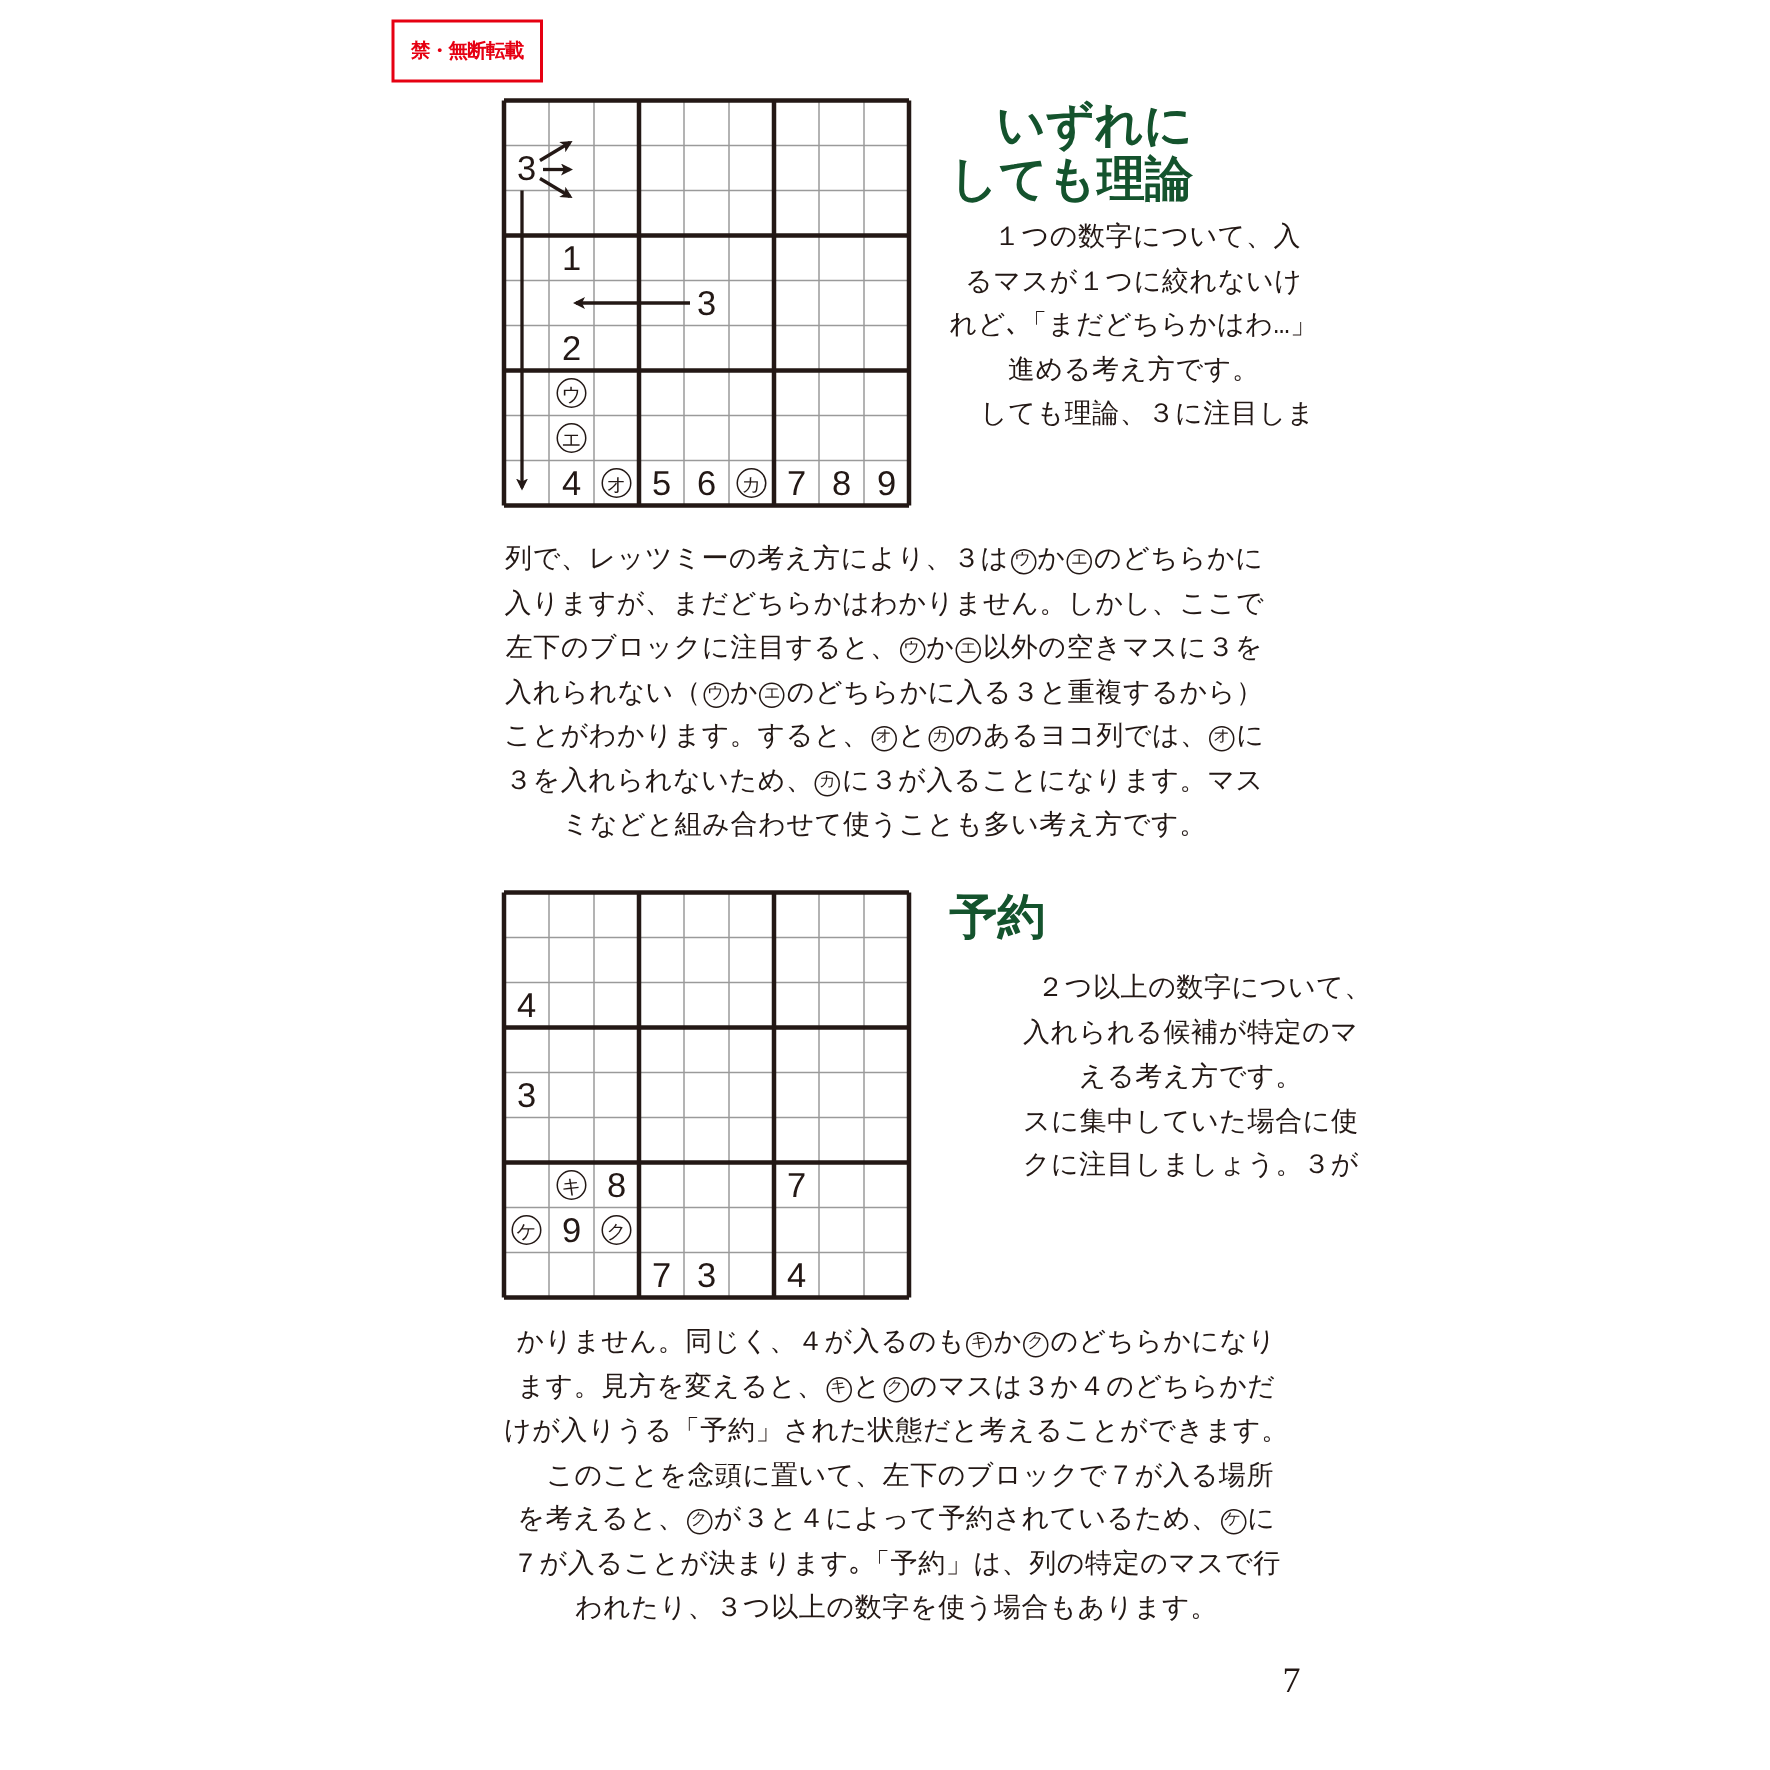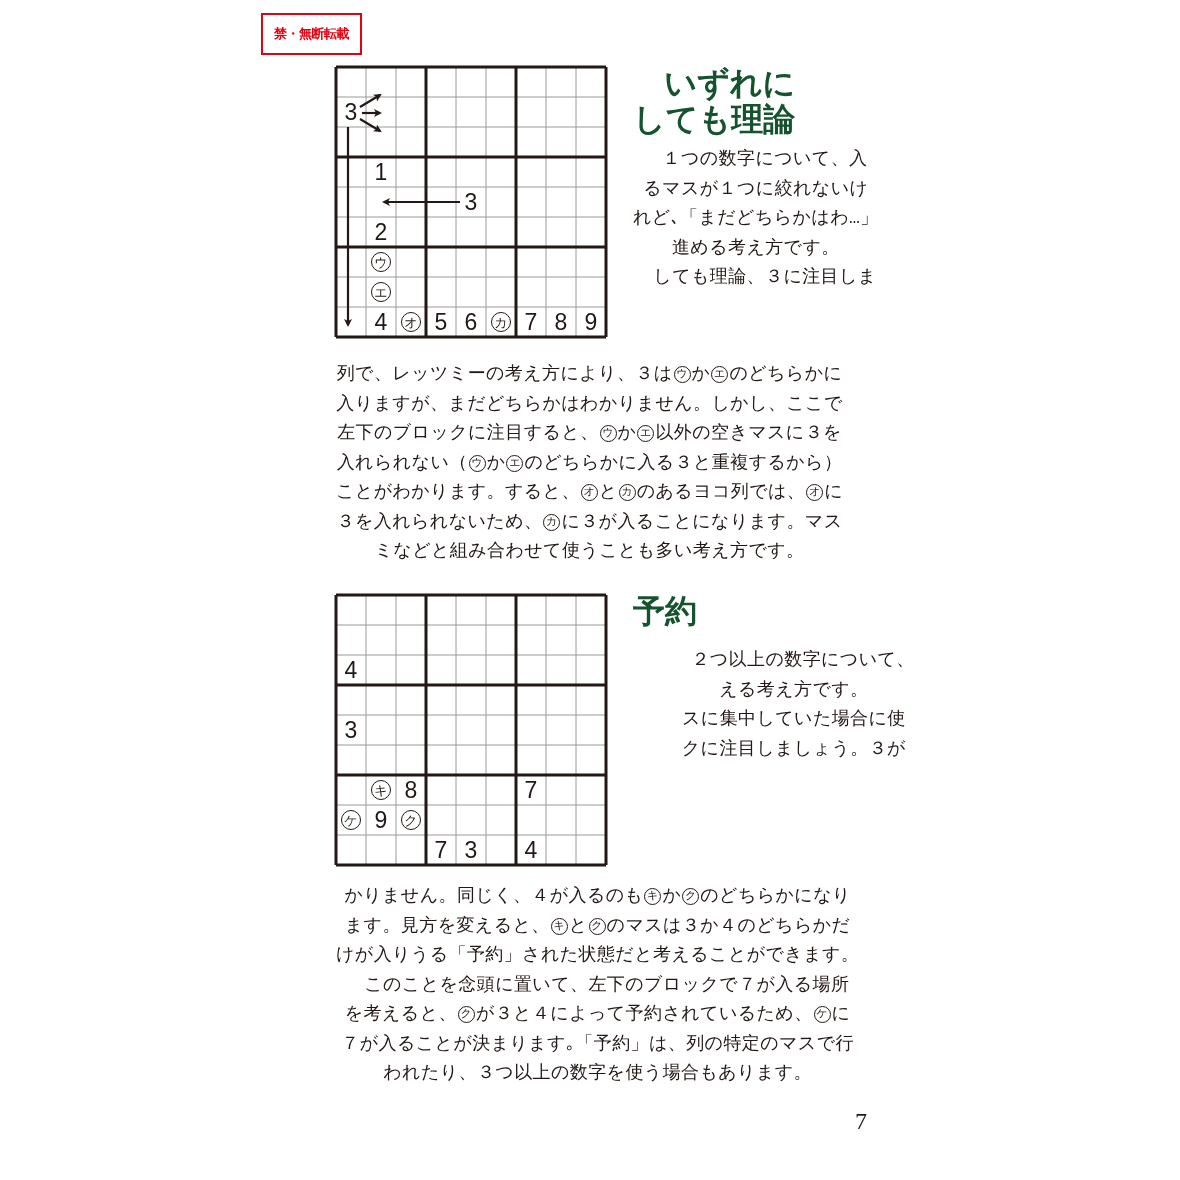--- a/index.html
+++ b/index.html
@@ -147,16 +147,16 @@
       <div class="cell-text" style="left: 90px; top: 240px;">7</div>
       <div class="cell-text" style="left: 120px; top: 240px;">3</div>
       <div class="cell-text" style="left: 180px; top: 240px;">4</div>
     </div>
 </div>
 
 <div class="heading" style="left:633px; top:593px;">
   <div>予約</div>
 </div>
 
-<div id="s2-side" class="para" style="left:633px; top:646px;margin-left:40px;"><div>　２つ以上の数字について、</div><div>える考え方です。</div><div>スに集中していた場合に使</div><div>クに注目しましょう。３が</div></div>
+<div id="s2-side" class="para" style="left:633px; top:646px;margin-left:40px;"><div>　２つ以上の数字について、</div><div>入れられる候補が特定のマ</div><div>える考え方です。</div><div>スに集中していた場合に使</div><div>クに注目しましょう。３が</div></div>
 <div id="s2-full" class="para" style="left:336px; top:882px;"><div>かりません。同じく、４が入るのも<span class="cm">キ</span>か<span class="cm">ク</span>のどちらかになり</div><div>ます。見方を変えると、<span class="cm">キ</span>と<span class="cm">ク</span>のマスは３か４のどちらかだ</div><div>けが入りうる「予約」された状態だと考えることができます。</div><div>　このことを念頭に置いて、左下のブロックで７が入る場所</div><div>を考えると、<span class="cm">ク</span>が３と４によって予約されているため、<span class="cm">ケ</span>に</div><div>７が入ることが決まります｡「予約」は、列の特定のマスで行</div><div>われたり、３つ以上の数字を使う場合もあります。</div></div>
 
 <div class="pagenum">7</div>
 
 </body></html>

